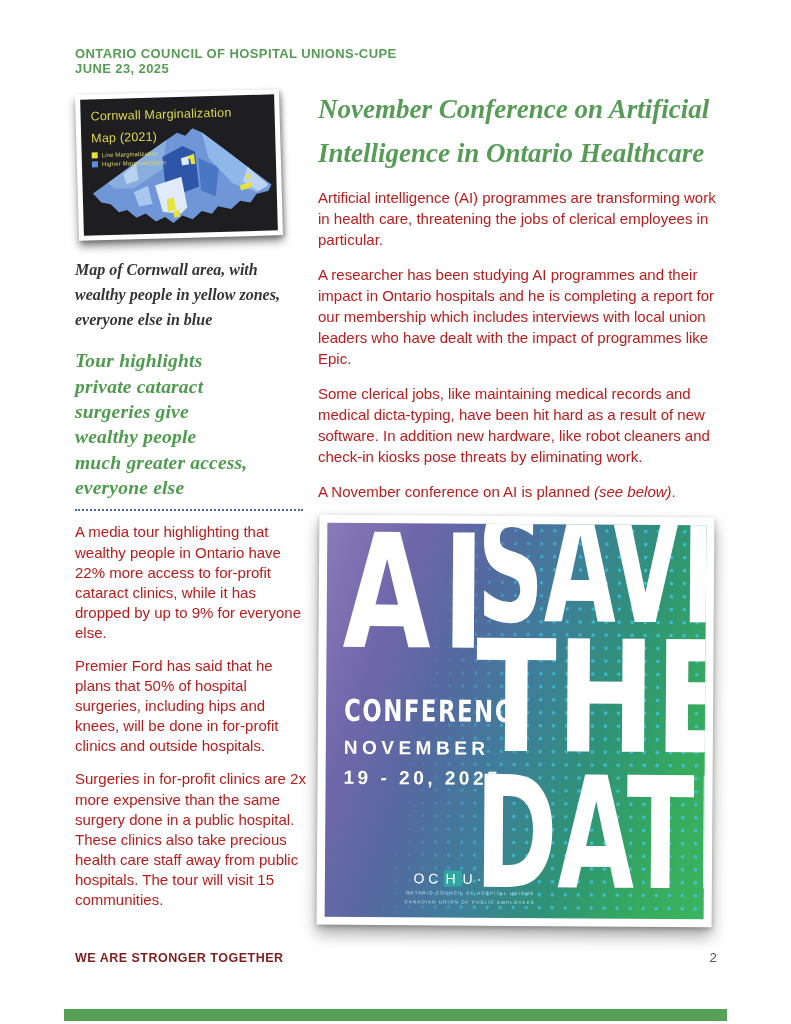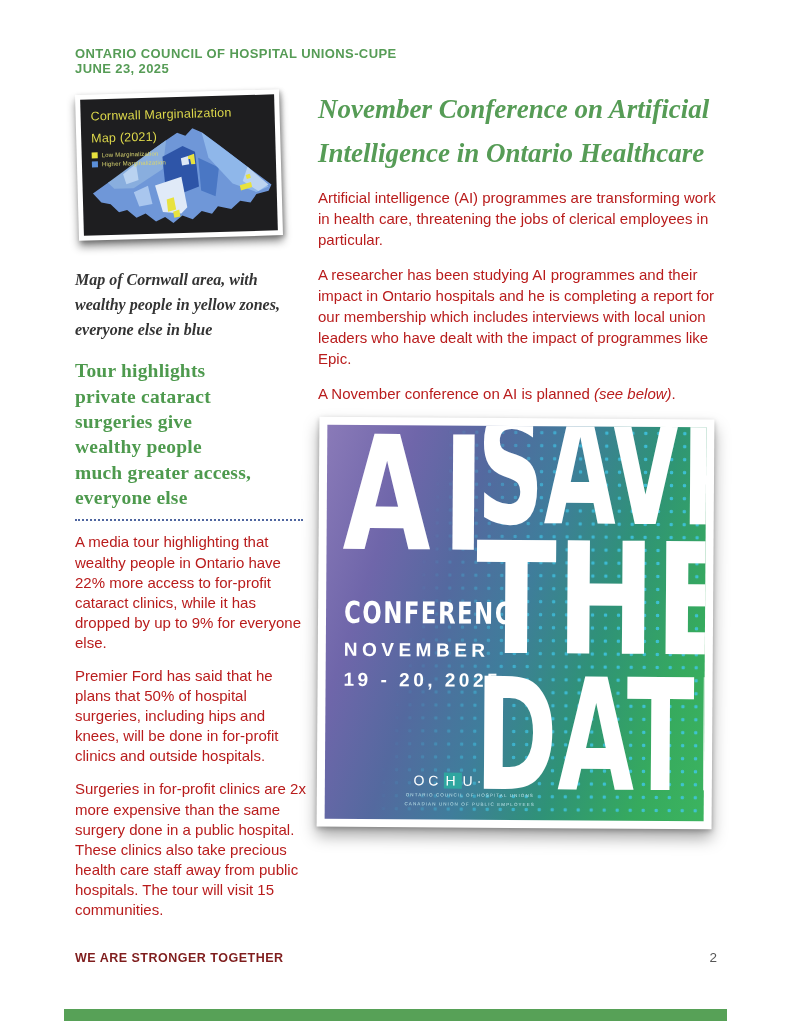--- a/index.html
+++ b/index.html
@@ -42,28 +42,28 @@
     color:#ded94b; font-size:12.5px; line-height:1.75; letter-spacing:0.2px;
   }
   .map-legend { position:absolute; left:10px; top:53px; z-index:2; }
   .legend-row { display:flex; align-items:center; margin-bottom:3px; }
   .legend-row .sw { width:6px; height:6px; margin-right:4px; }
   .sw-low { background:#e8e23e; }
   .sw-high { background:#5b8fd9; }
   .legend-row .lbl { font-size:6px; color:#d8d470; letter-spacing:0.2px; }
   
   .map-caption {
-    margin-top:30px; width:236px;
+    margin-top:20px; width:236px;
     font-family:"Liberation Serif", serif; font-style:italic; font-weight:bold;
     font-size:16px; line-height:1.55; color:#343434;
   }
   .headline {
     margin-top:16px; width:210px;
     font-family:"Liberation Serif", serif; font-weight:bold;
-    font-size:19.5px; line-height:1.3; color:#4e9a4e; letter-spacing:0.2px;
+    font-size:19.5px; line-height:1.3; color:#4e9a4e; letter-spacing:0.2px;font-style:italic;
   }
   .headline span { display:block; }
   .dotted-rule { margin:9px 0 11px 0; border-bottom:2px dotted #4f66a0; width:228px; }
   .body-copy p {
     font-size:15px; line-height:1.34; color:#b91c1c; margin-bottom:13px;
   }
   .col-right .body-copy p { font-size:15px; line-height:1.4; margin-bottom:14px; width:398px; }
   
   .article-title {
     font-family:"Liberation Serif", serif; font-style:italic; font-weight:bold;
@@ -195,20 +195,21 @@
   <div class="col-right">
 
     <h1 class="article-title">
       <span>November Conference on Artificial</span>
       <span>Intelligence in Ontario Healthcare</span>
     </h1>
 
     <div class="body-copy">
       <p>Artificial intelligence (AI) programmes are transforming work in health care, threatening the jobs of clerical employees in particular.</p>
       <p>A researcher has been studying AI programmes and their impact in Ontario hospitals and he is completing a report for our membership which includes interviews with local union leaders who have dealt with the impact of programmes like Epic.</p>
+      <p>Some clerical jobs, like maintaining medical records and medical dicta-typing, have been hit hard as a result of new software. In addition new hardware, like robot cleaners and check-in kiosks pose threats by eliminating work.</p>
       <p><span>A November conference on AI is planned </span><span class="see-below">(see below)</span><span>.</span></p>
     </div>
 
     <div class="poster-frame">
       <div class="poster-inner">
         <div class="p-ai">AI</div>
         <div class="p-conference">CONFERENCE</div>
         <div class="p-month">NOVEMBER</div>
         <div class="p-dates">19 - 20, 2025</div>
 

